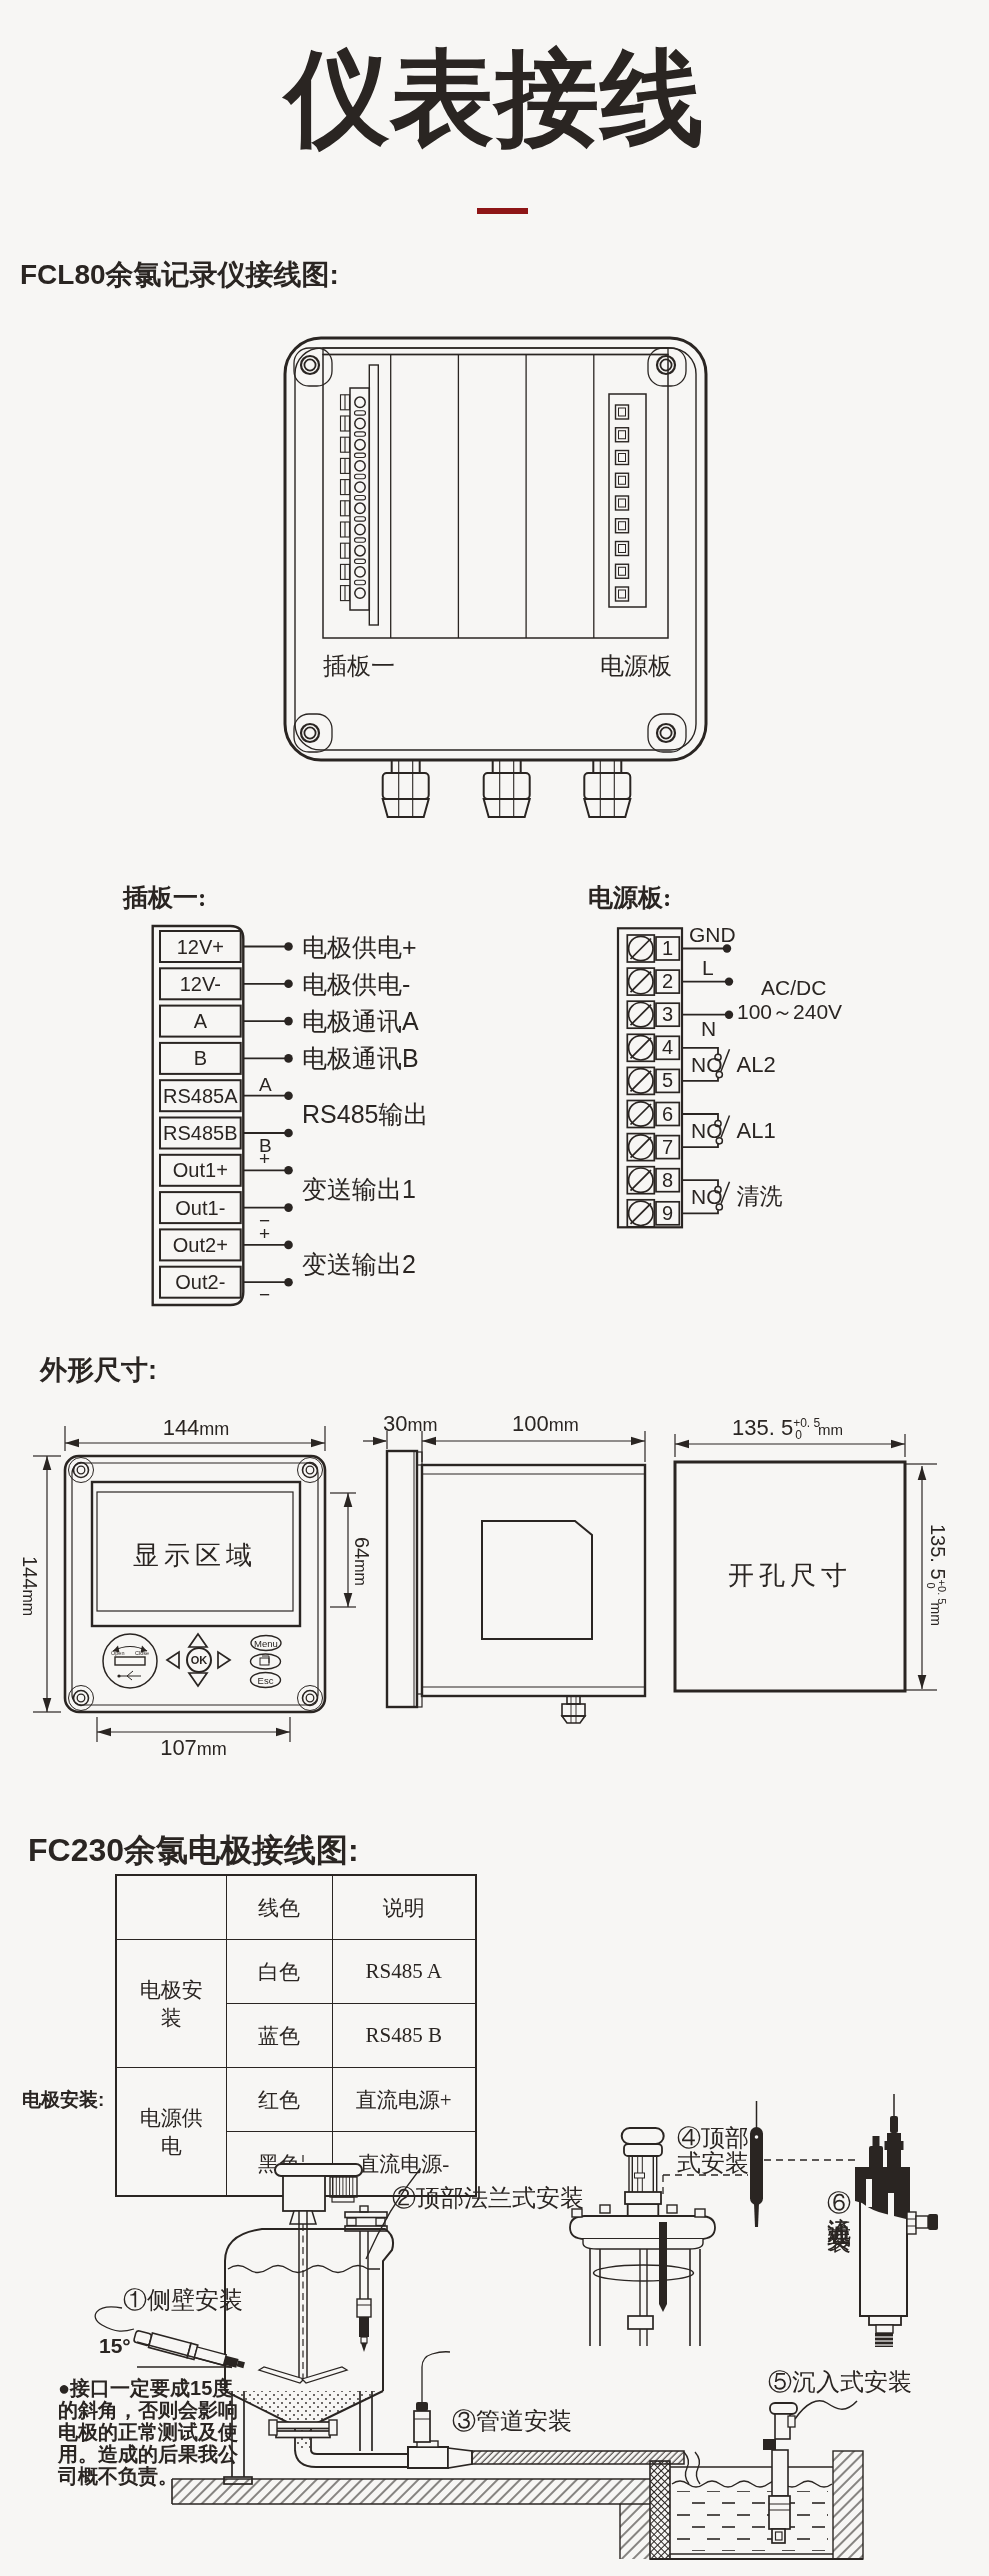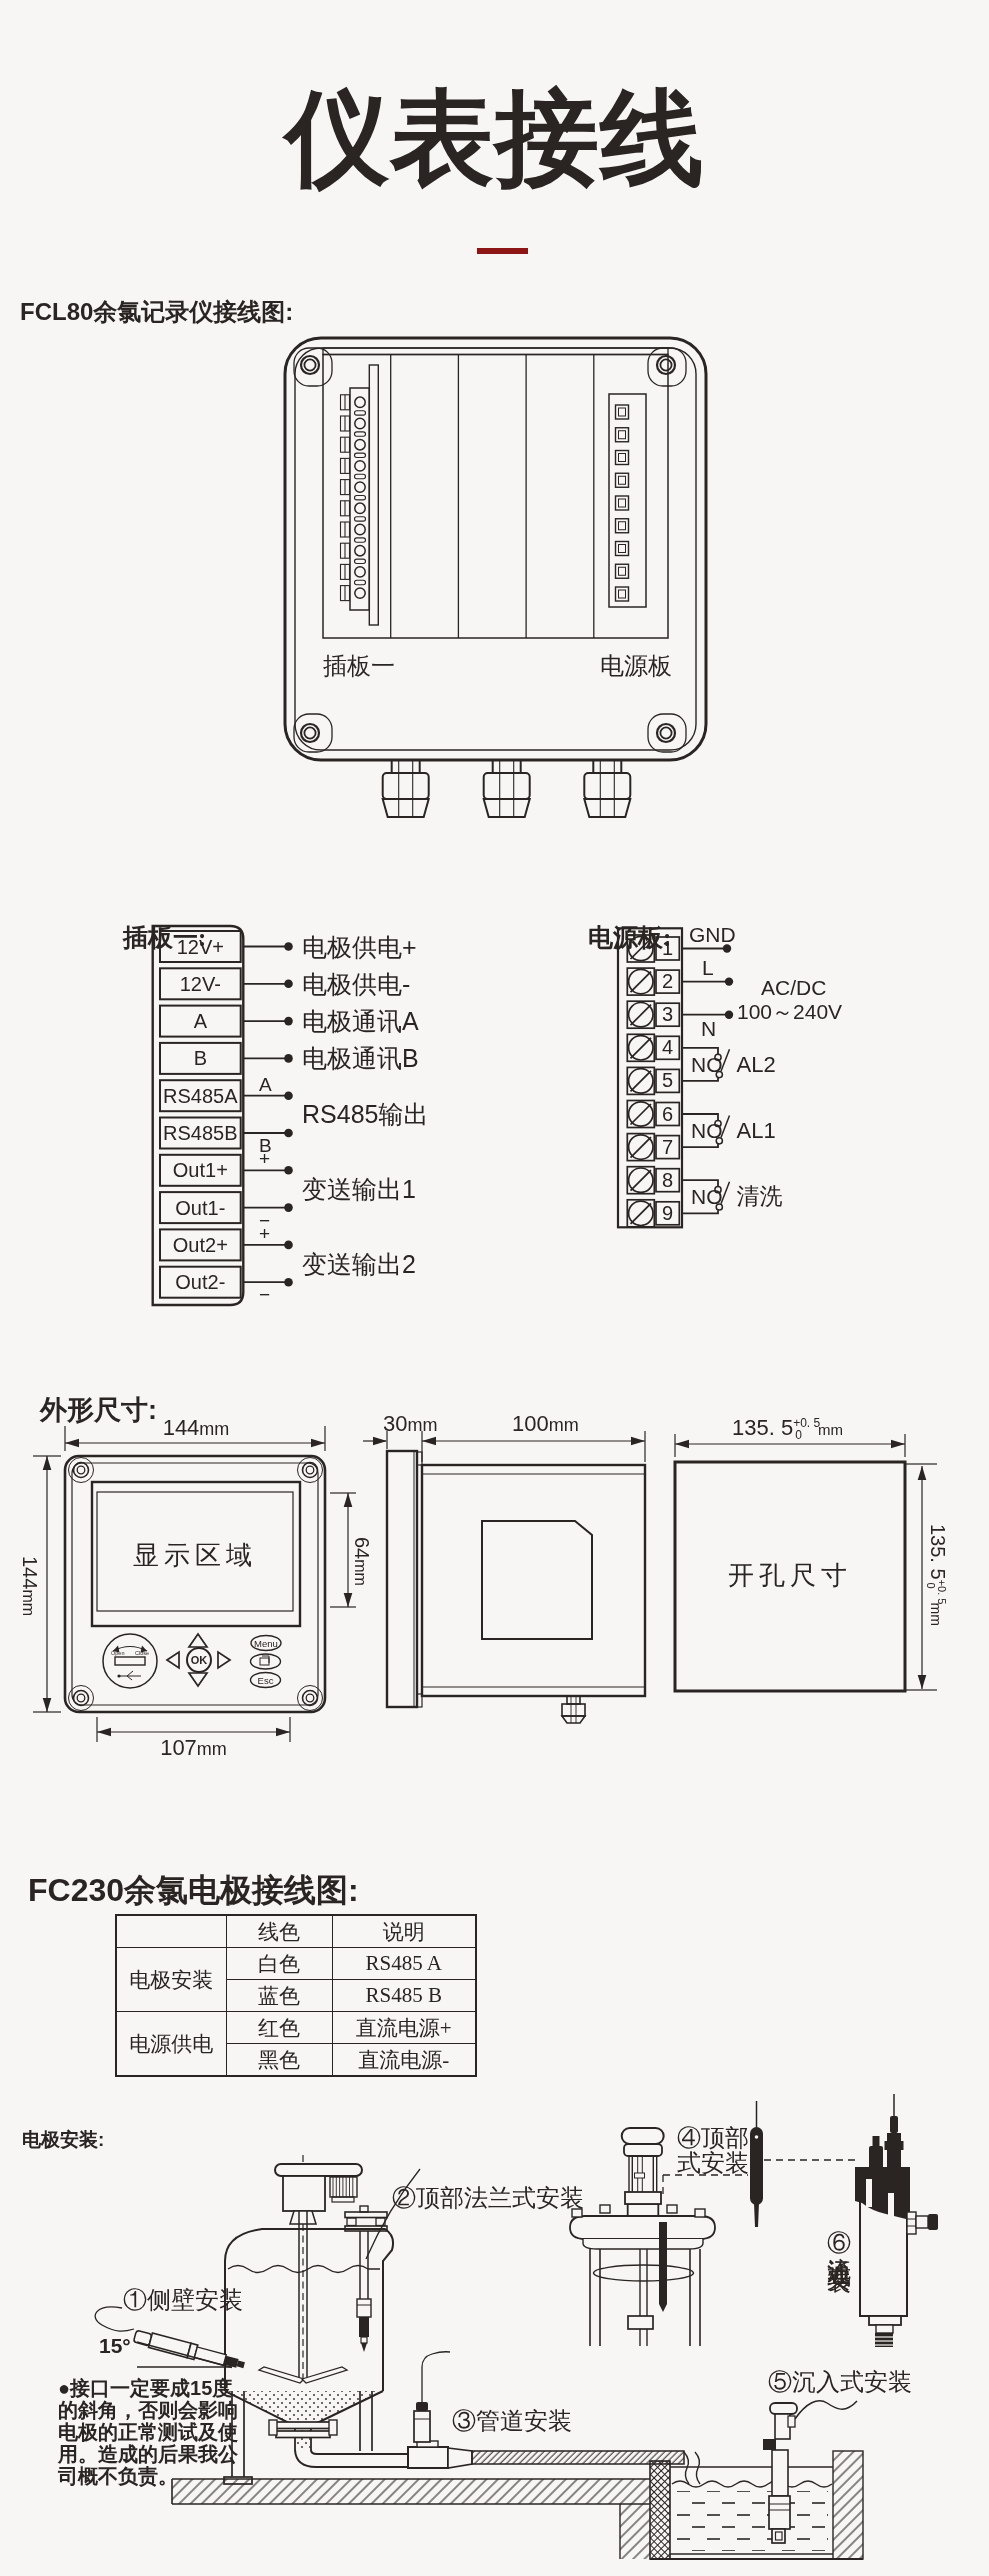--- a/index.html
+++ b/index.html
@@ -1,38 +1,38 @@
 <!DOCTYPE html>
 <html><head>
 <meta charset="utf-8">
 <style>
   html,body{margin:0;padding:0;}
   #page{position:relative;width:990px;height:2576px;background:#f7f6f4;overflow:hidden;
         font-family:"Liberation Sans",sans-serif;color:#2a2522;}
-  .abs{position:absolute;margin-top:40px;}
+  .abs{position:absolute;}
   .title{left:0;right:0;top:44px;text-align:center;font-size:104px;font-weight:900;letter-spacing:1px;line-height:1.05;}
   .redash{left:477px;top:208px;width:51px;height:6px;}
-  .h1{font-size:24px;font-weight:700;}
+  .h1{font-size:28px;font-weight:700;}
   .h2{font-size:25px;font-weight:600;font-family:Liberation Serif, serif;}
   svg{position:absolute;overflow:visible;}
   svg text{fill:#2a2522;font-family:"Liberation Sans",sans-serif;} .t19{font-size:19px;} .t20{font-size:20px;font-weight:500;}
   .t21{font-size:21px;font-weight:500;} .t22{font-size:22px;font-weight:500;}
   .cn20{font-size:20px;font-weight:600;} .cn21b{font-size:21px;font-weight:700;}
   .cn23{font-size:23px;font-weight:500;} .cn24{font-size:24px;font-weight:500;}
   .cn25{font-size:25px;font-weight:500;}
   .srf26{font-size:26px;font-family:"Liberation Serif",serif;letter-spacing:5px;}
   .dnum{font-size:22px;} .dnum2{font-size:20px;} .dsml{font-size:12px;} .dsml2{font-size:11px;}
   .dunit{font-size:15px;} .dunit2{font-size:14px;}
   .anum{font-size:22px;} .aunit{font-size:18px;}
   .bnum{font-size:20px;} .bunit{font-size:16px;}
   .tiny{font-size:5.5px;}
   .vtext{writing-mode:vertical-rl;text-orientation:upright;font-size:24px;letter-spacing:3px;font-weight:500;}
   table.fc{border-collapse:collapse;table-layout:fixed;width:360px;
     font-family:"Liberation Serif",serif;font-size:21px;text-align:center;}
-  table.fc td{border:1.3px solid #2a2522;height:31px;padding:0;}
+  table.fc td{border:1.3px solid #2a2522;height:31px;padding:16px;}
   table.fc{border:2.5px solid #2a2522;}
 </style>
 </head>
 <body>
 
 <div id="page">
 
   <div class="abs title">仪表接线</div>
   <div class="abs redash" style="background:#8e1516"></div>
   <div class="abs h1" style="left:20px;top:256px;">FCL80余氯记录仪接线图:</div>

